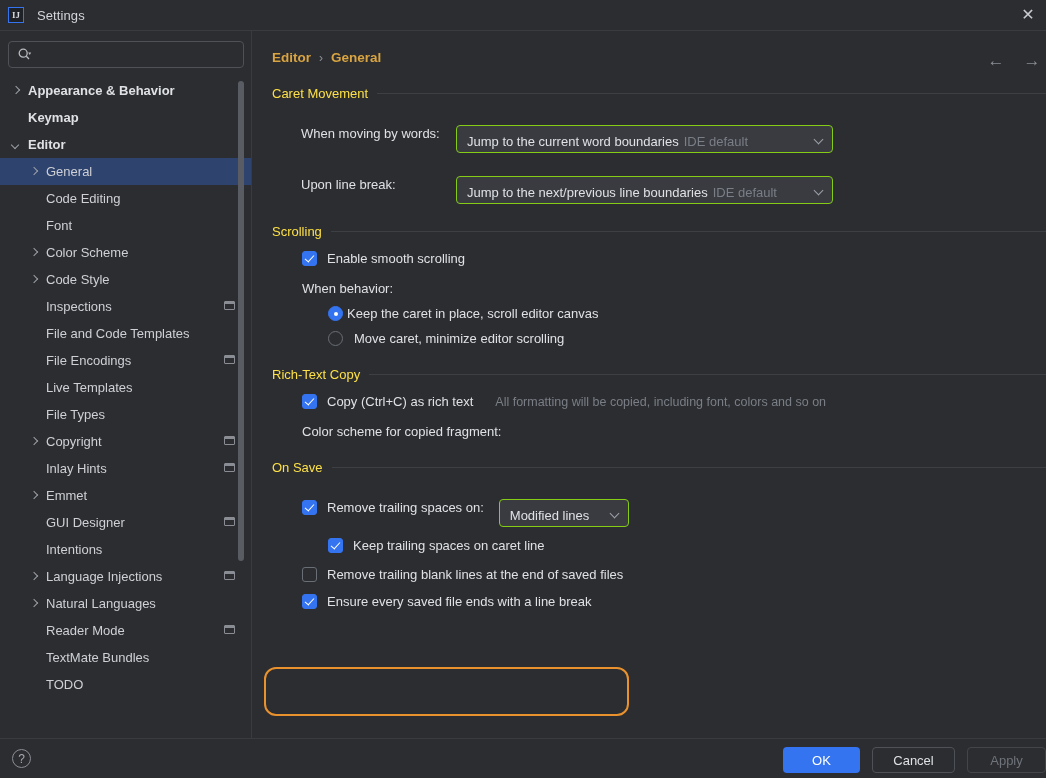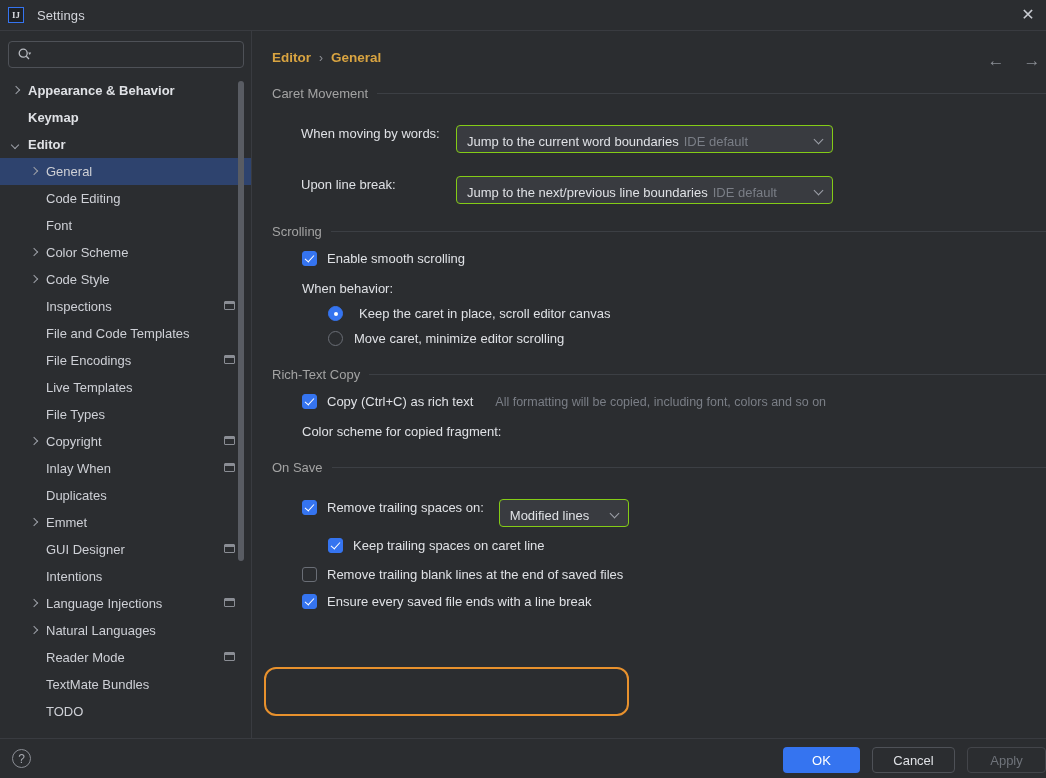--- a/index.html
+++ b/index.html
@@ -119,21 +119,21 @@
   }
   .nav-arrow {
     width: 28px; height: 22px; display: flex; align-items: center;
     justify-content: center; color: #8a8d94; font-size: 17px; line-height: 1;
   }
 
   .content { position: absolute; left: 20px; top: 55px; width: 774px; }
 
   .sect-head {
     display: flex; align-items: center; gap: 9px;
-    font-size: 13px; color: #a3a3a3; margin-bottom: 12px;
+    font-size: 13px; color: #fde047; margin-bottom: 12px;
   }
   .sect-line { flex: 1; height: 1px; background: #3c3f44; }
 
   .row { display: flex; align-items: center; }
 
   .lbl { font-size: 13px; color: #dfe1e5; white-space: nowrap; }
   .lbl-dim { font-size: 12.5px; color: #7a7e86; }
 
   .combo {
     position: relative; height: 28px; background: #393b40;
@@ -303,27 +303,22 @@
         </div>
         <div class="tree-item">
           <span style="display: inline-block; width: 28px; flex: 0 0 auto;"></span>
           <span class="arrow right"></span>
           <span style="margin-left: 6px;">Copyright</span>
           <span class="cfg-icon"></span>
         </div>
         <div class="tree-item">
           <span style="display: inline-block; width: 28px; flex: 0 0 auto;"></span>
           <span class="arrow "></span>
-          <span style="margin-left: 6px;">Inlay When</span>
-          <span class="cfg-icon"></span>
-        </div>
-        <div class="tree-item">
-          <span style="display: inline-block; width: 28px; flex: 0 0 auto;"></span>
-          <span class="arrow "></span>
-          <span style="margin-left: 6px;">Duplicates</span>
+          <span style="margin-left: 6px;">Inlay Hints</span>
+          <span class="cfg-icon"></span>
         </div>
         <div class="tree-item">
           <span style="display: inline-block; width: 28px; flex: 0 0 auto;"></span>
           <span class="arrow right"></span>
           <span style="margin-left: 6px;">Emmet</span>
         </div>
         <div class="tree-item">
           <span style="display: inline-block; width: 28px; flex: 0 0 auto;"></span>
           <span class="arrow "></span>
           <span style="margin-left: 6px;">GUI Designer</span>
@@ -413,21 +408,21 @@
 
       <div class="row" style="margin-left:30px; margin-bottom:15px; gap:10px;">
         <span class="cb on"></span>
         <span class="lbl">Enable smooth scrolling</span>
       </div>
 
       <div class="row" style="margin-left:30px; margin-bottom:10px;">
         <span class="lbl">When behavior:</span>
       </div>
 
-      <div class="row" style="margin-left:56px; margin-bottom:10px; gap:16px;">
+      <div class="row" style="margin-left:56px; margin-bottom:10px; gap:4px;">
         <span class="radio on"></span>
         <span class="lbl">Keep the caret in place, scroll editor canvas</span>
       </div>
 
       <div class="row" style="margin-left:56px; margin-bottom:21px; gap:11px;">
         <span class="radio off"></span>
         <span class="lbl">Move caret, minimize editor scrolling</span>
       </div>
 
       <div class="sect-head">

